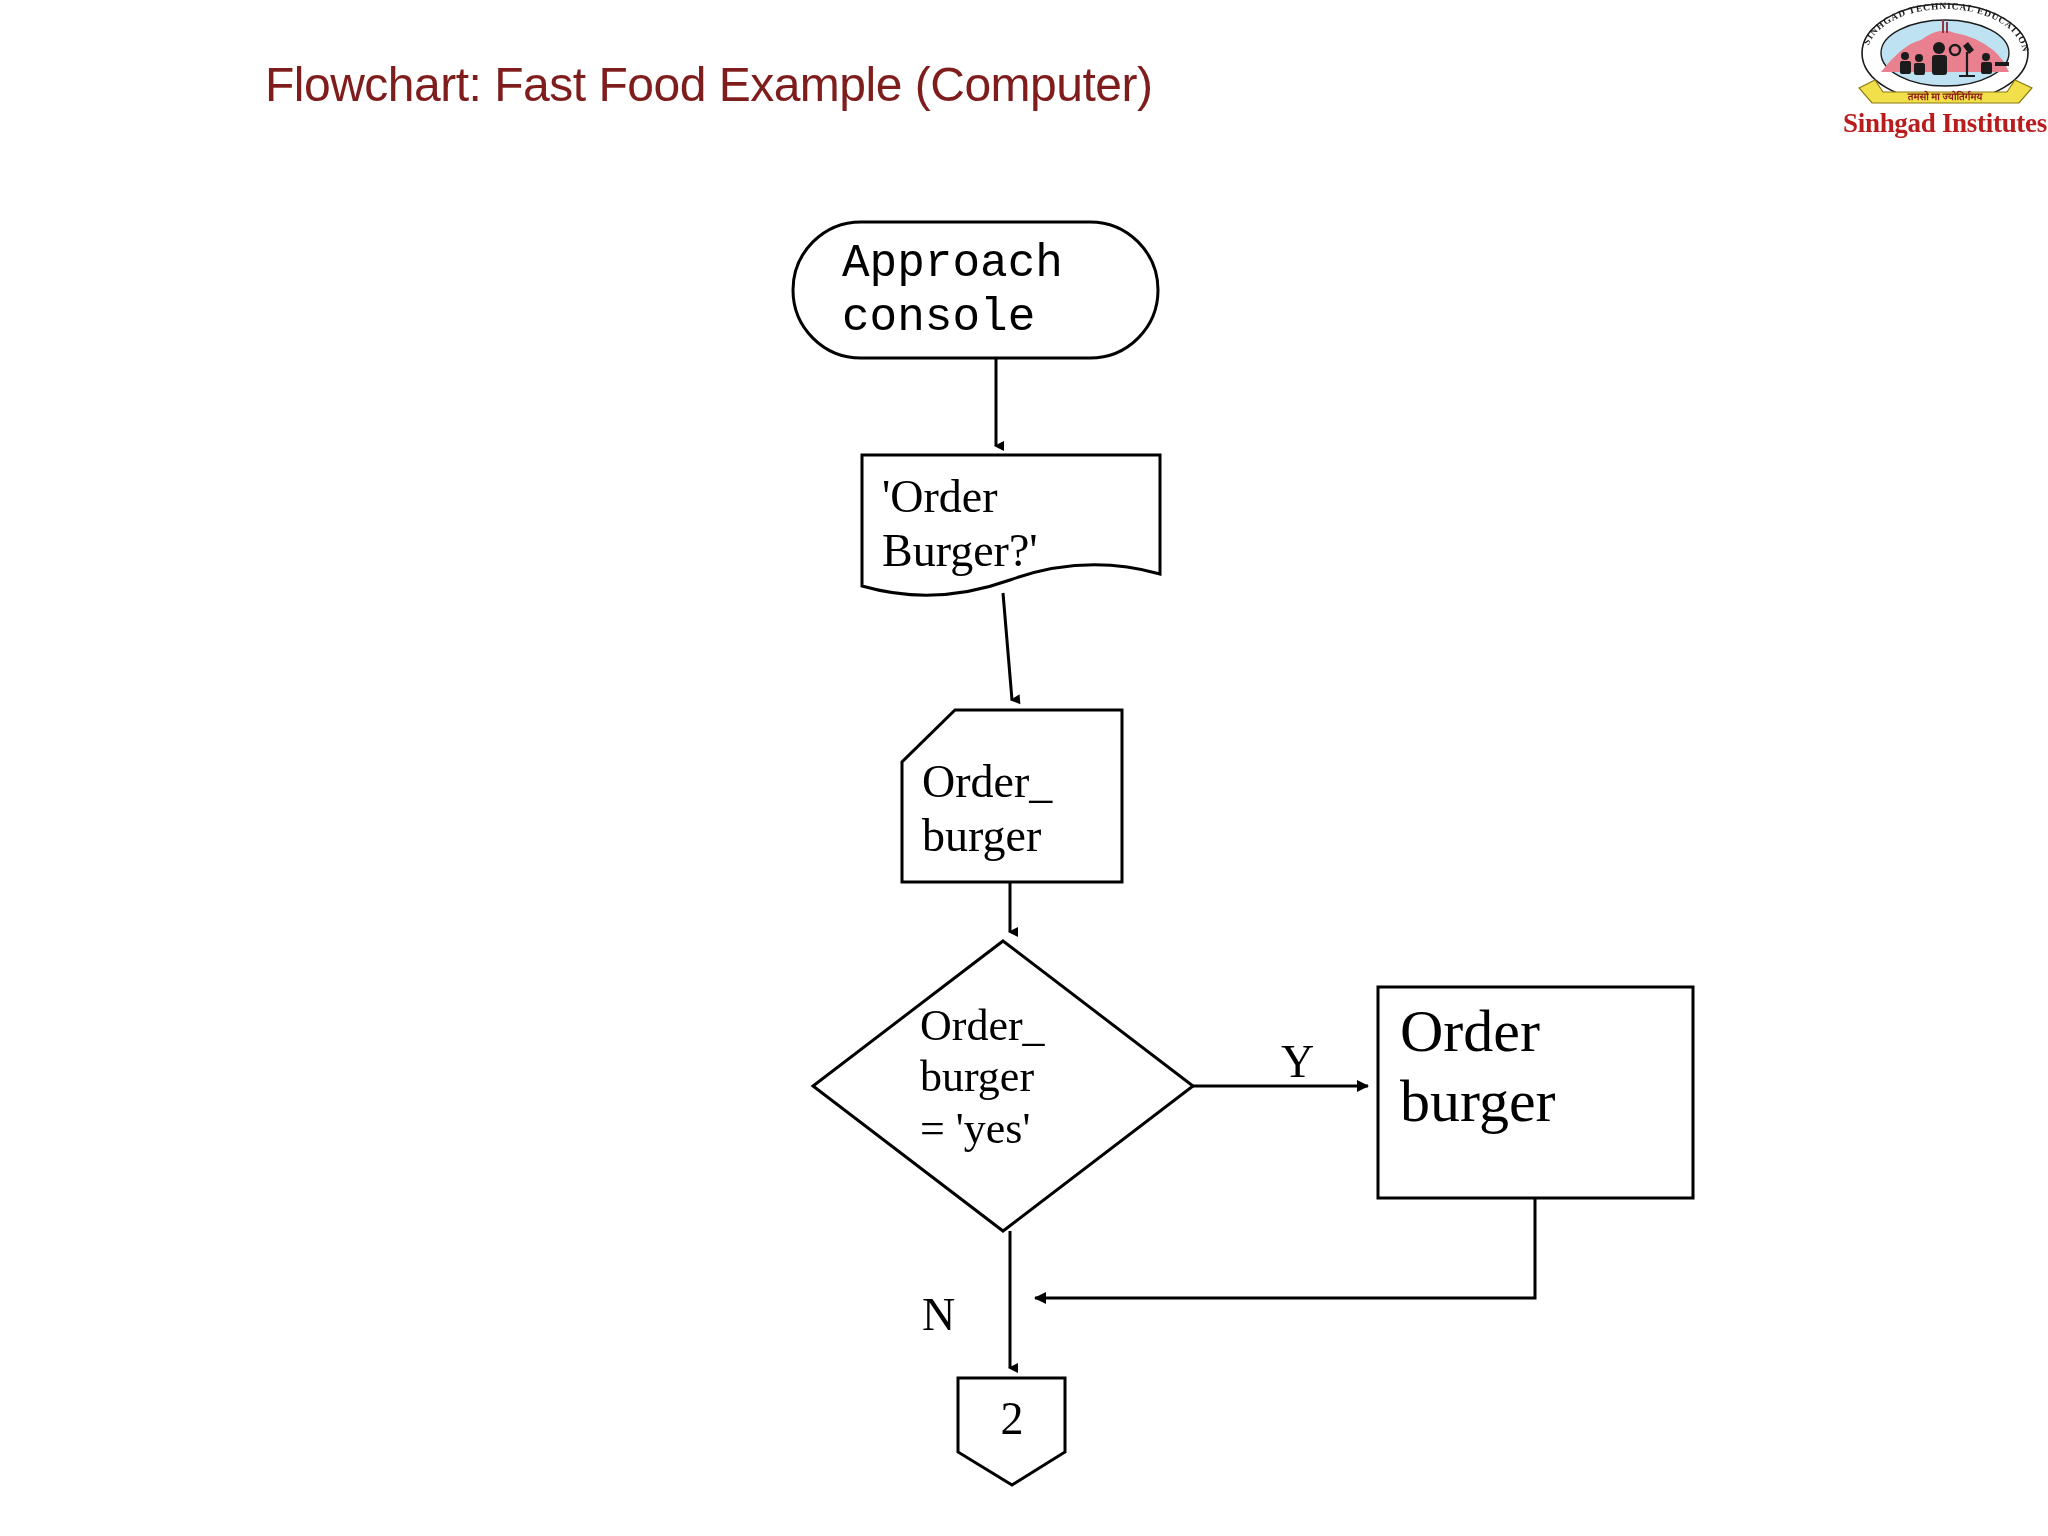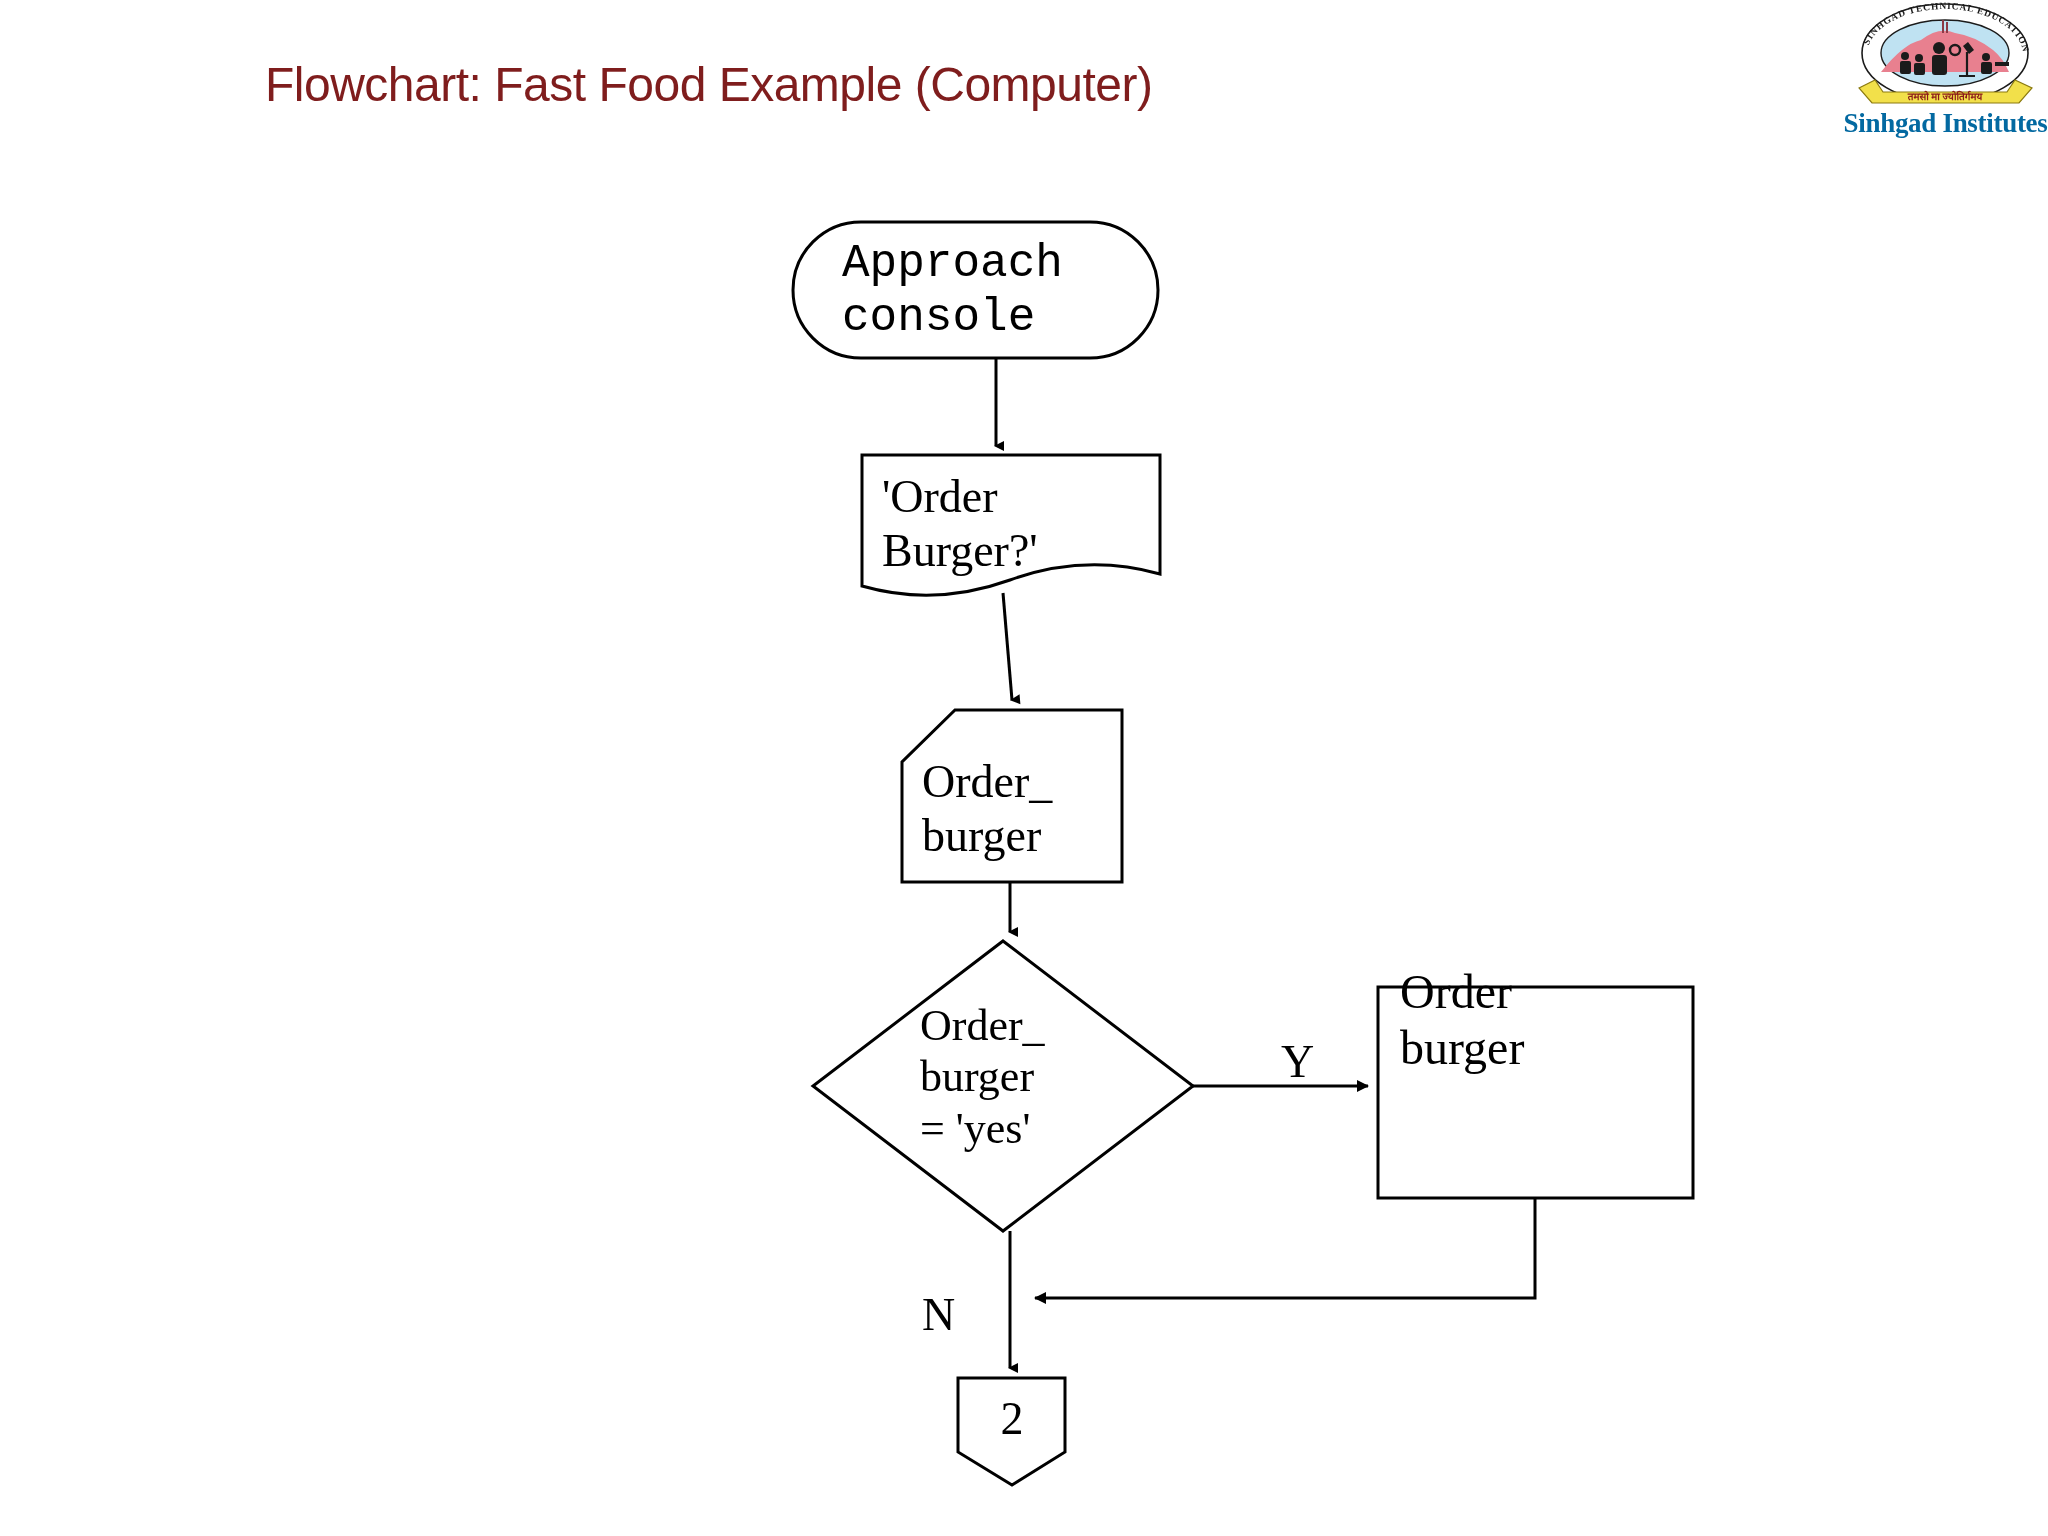--- a/index.html
+++ b/index.html
@@ -38,25 +38,24 @@
     top: 0px;
     width: 205px;
     height: 148px;
   }
   #logo svg { display: block; }
   #logo-wordmark {
     position: absolute;
     left: 0;
     top: 108px;
     width: 205px;
-    text-align: center;
     font-family: "Liberation Serif", "DejaVu Serif", serif;
     font-size: 27px;
     font-weight: 700;
-    color: #0369a1;
+    color: #b91c1c;
     white-space: nowrap;
     letter-spacing: -0.3px;
   }
 
   
   #flow-canvas {
     position: absolute;
     left: 0;
     top: 0;
     width: 2048px;
@@ -88,22 +87,22 @@
     left: 922px;  top: 755px;  width: 210px;
     font-size: 46px;
     text-align: left;
   }
   #text-decision {
     left: 920px;  top: 1000px;  width: 210px;
     font-size: 44px;
     text-align: left;
   }
   #text-order-burger-process {
-    left: 1400px; top: 964px;  width: 280px;
-    font-size: 48px;
+    left: 1400px; top: 996px;  width: 280px;
+    font-size: 60px;
     text-align: left;
   }
   #text-connector-2 {
     left: 958px;  top: 1392px;  width: 108px;
     font-size: 46px;
     text-align: center;
   }
   .edge-label {
     position: absolute;
     font-family: "Liberation Serif", "DejaVu Serif", serif;

